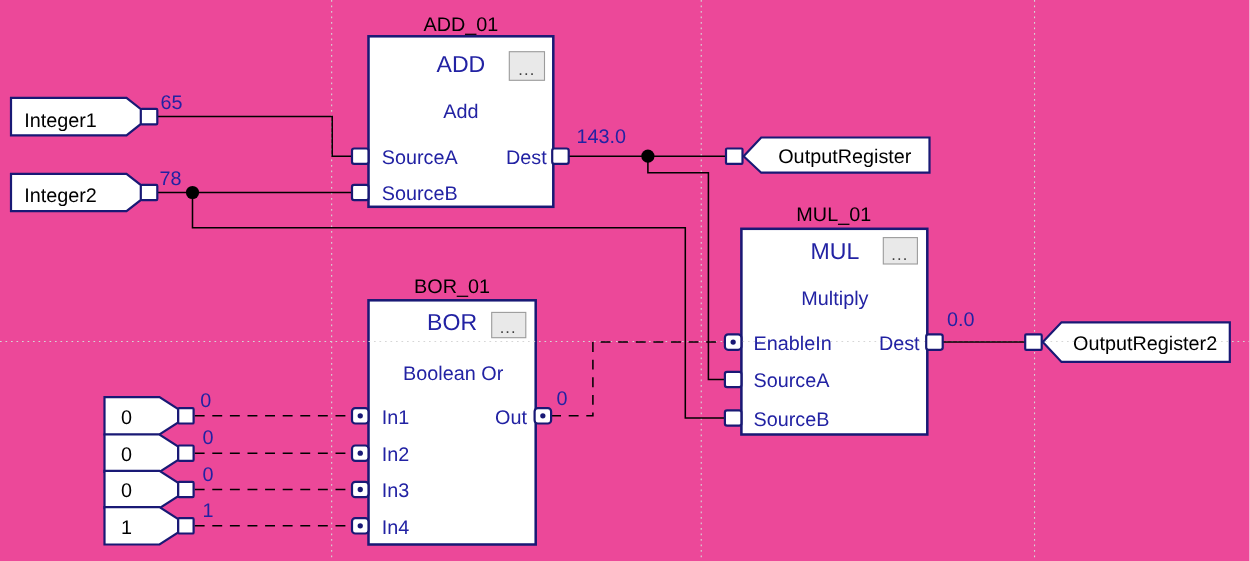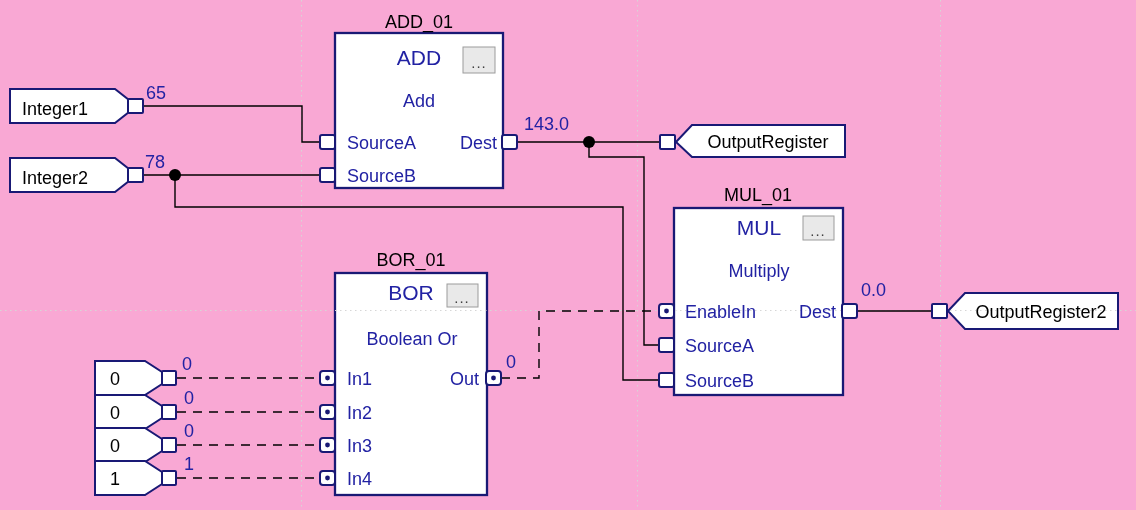--- a/index.html
+++ b/index.html
@@ -1,16 +1,16 @@
 <!DOCTYPE html>
 <html><head>
 <meta charset="utf-8">
 <style>
   html,body{margin:0;padding:0;background:#ffffff;}
-  .canvas-wrap{width:1136px;height:510px;position:relative;background:#f9a8d4;overflow:hidden;}
+  .canvas-wrap{width:1136px;height:510px;position:relative;background:#ec4899;overflow:hidden;}
   svg{display:block;font-family:"Liberation Sans", sans-serif;}
   .blk{fill:#ffffff;stroke:#191975;stroke-width:2.3;}
   .pin{fill:#ffffff;stroke:#191975;stroke-width:2;}
   .tagshape{fill:#ffffff;stroke:#191975;stroke-width:2;}
   .conn{fill:#ffffff;stroke:#191975;stroke-width:2;}
   .wire{fill:none;stroke:#000000;stroke-width:1.4;}
   .gridline{stroke:#d6d6d6;stroke-width:1;}
   .pindot{fill:#191975;stroke:none;}
   .jdot{fill:#000000;stroke:none;}
   .btn{fill:#e9e9e9;stroke:#9b9b9b;stroke-width:1;}

